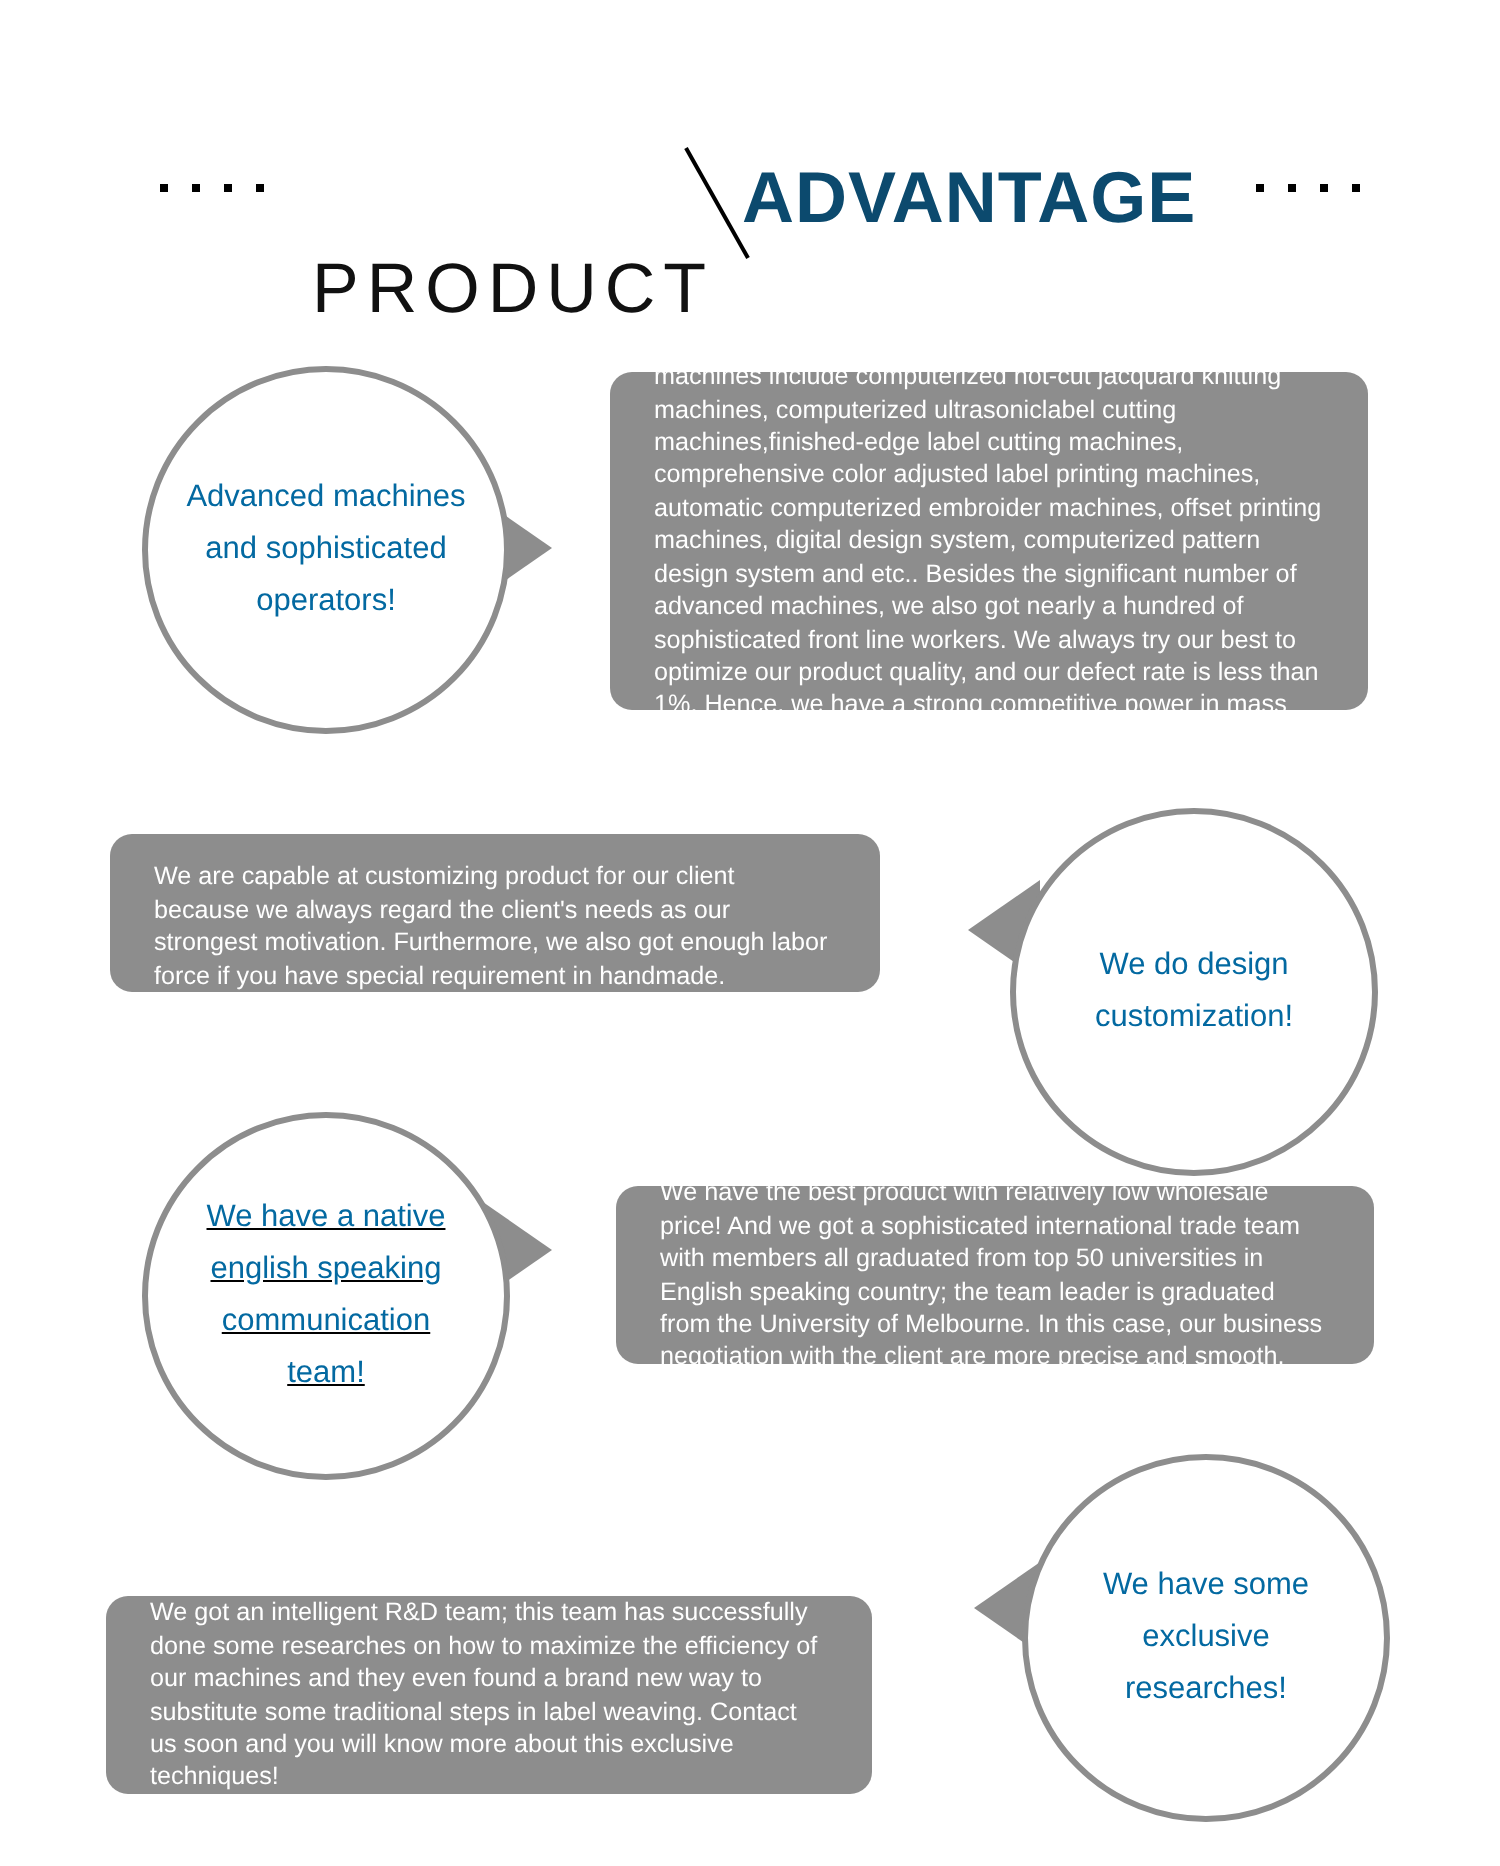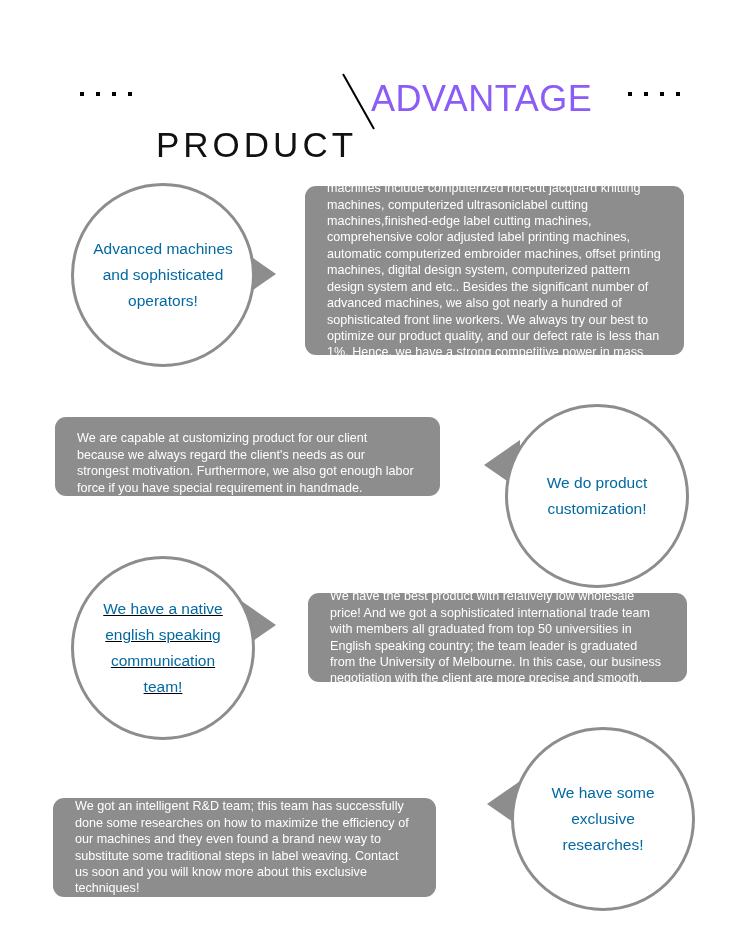--- a/index.html
+++ b/index.html
@@ -57,23 +57,23 @@
     left: 341px;
     top: 39px;
     width: 38px;
     height: 58px;
   }
   #title-advantage {
     position: absolute;
     left: 371px;
     top: 43px;
     font-size: 36px;
-    font-weight: normal;
+    font-weight: bold;
     letter-spacing: 0.5px;
-    color: #8b5cf6;
+    color: #0c4a6e;
     line-height: 44px;
     white-space: nowrap;
   }
 
   
   .bubble {
     position: absolute;
     border-radius: 50%;
     background: #ffffff;
     border: 3px solid #8d8d8d;
@@ -182,21 +182,21 @@
     <div class="panel-text">We have a variety of advanced label manufacturing machines include computerized hot-cut jacquard knitting machines, computerized ultrasoniclabel cutting machines,finished-edge label cutting machines, comprehensive color adjusted label printing machines, automatic computerized  embroider machines, offset printing machines, digital design system, computerized pattern design system and etc.. Besides the significant number of advanced machines, we also got nearly a hundred of sophisticated front line workers. We always try our best to optimize our product quality, and our defect rate is less than 1%. Hence, we have a strong competitive power in mass production.</div>
   </div>
 
   <div class="panel" id="panel-2">
     <div class="panel-text">We are capable at customizing product for our client because we always regard the client's needs as our strongest motivation. Furthermore, we also got enough labor force if you have special requirement in handmade.</div>
   </div>
 
   <div class="pointer pointer-left" id="pointer-2"></div>
 
   <div class="bubble" id="bubble-2">
-    <div class="bubble-text">We do product customization!</div>
+    <div class="bubble-text">We do design customization!</div>
   </div>
 
   <div class="pointer pointer-right" id="pointer-3"></div>
 
   <div class="bubble" id="bubble-3">
     <div class="bubble-text">We have a native english speaking communication team!</div>
   </div>
 
   <div class="panel" id="panel-3">
     <div class="panel-text">We have the best product with relatively low wholesale price! And we got a sophisticated international trade team with members all graduated from top 50 universities in English speaking country; the team leader is graduated from the University of Melbourne. In this case, our business negotiation with the client are more precise and smooth.</div>

